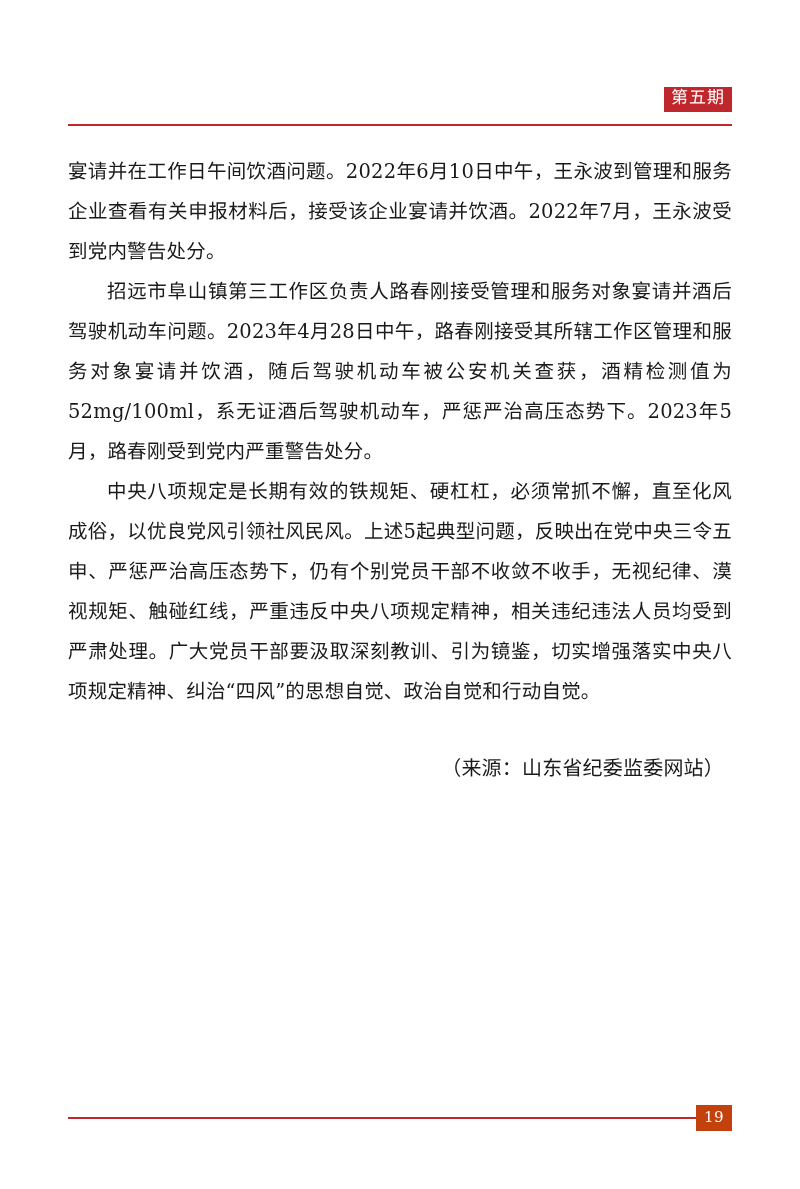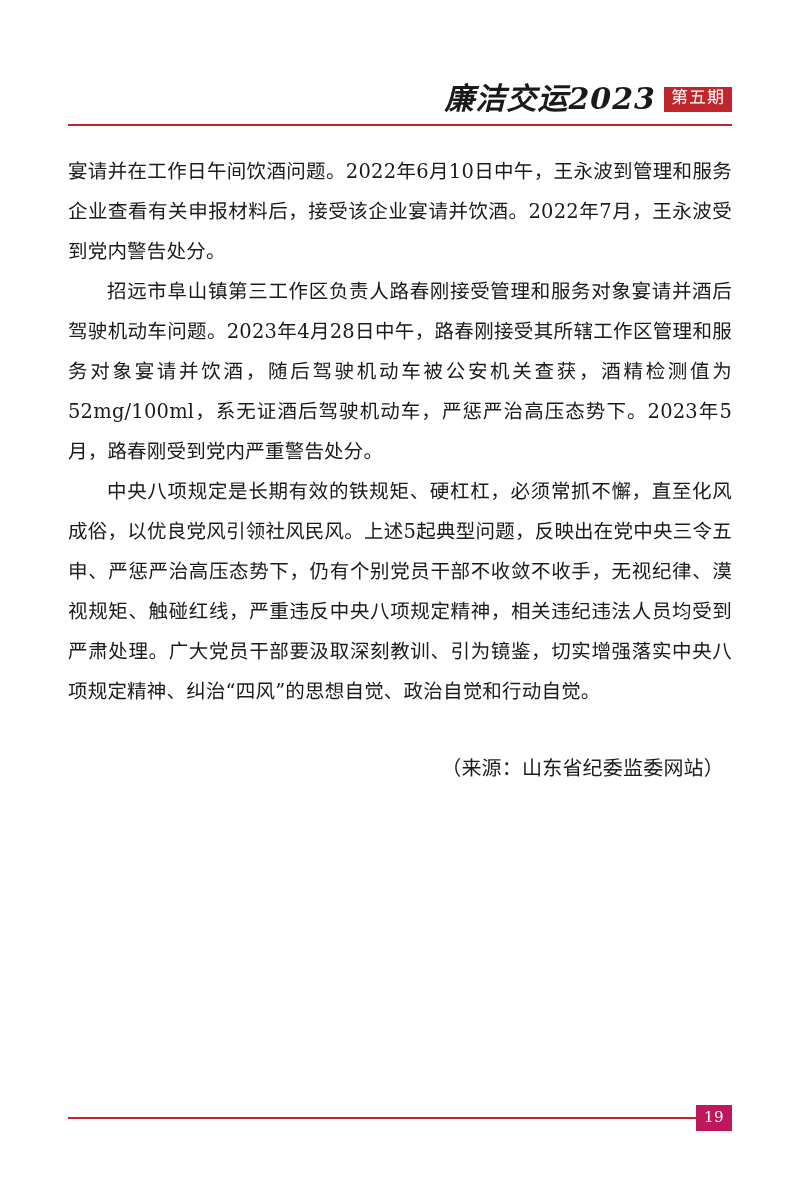--- a/index.html
+++ b/index.html
@@ -92,37 +92,36 @@
     bottom: 58px;
     display: flex;
     align-items: center;
   }
   .footer-rule {
     flex: 1 1 auto;
     border-top: 2px solid #c0272d;
     height: 0;
   }
   .page-number {
-    background: #be185d;
+    background: #c2410c;
     color: #ffffff;
     font-size: 15px;
     line-height: 1;
     padding: 5px 8px 6px 8px;
     margin-left: 0;
     letter-spacing: 0.5px;
   }
 </style>
 </head>
 <body>
 
 <div class="page">
 
   <div class="header">
     <div class="header-brand">
-      <span class="brand-title">廉洁交运2023</span>
       <span class="brand-issue">第五期</span>
     </div>
   </div>
   <div class="rule-top"></div>
 
   <div class="content">
     <p class="noindent">宴请并在工作日午间饮酒问题。2022年6月10日中午，王永波到管理和服务企业查看有关申报材料后，接受该企业宴请并饮酒。2022年7月，王永波受到党内警告处分。</p>
     <p>招远市阜山镇第三工作区负责人路春刚接受管理和服务对象宴请并酒后驾驶机动车问题。2023年4月28日中午，路春刚接受其所辖工作区管理和服务对象宴请并饮酒，随后驾驶机动车被公安机关查获，酒精检测值为52mg/100ml，系无证酒后驾驶机动车，严惩严治高压态势下。2023年5月，路春刚受到党内严重警告处分。</p>
     <p>中央八项规定是长期有效的铁规矩、硬杠杠，必须常抓不懈，直至化风成俗，以优良党风引领社风民风。上述5起典型问题，反映出在党中央三令五申、严惩严治高压态势下，仍有个别党员干部不收敛不收手，无视纪律、漠视规矩、触碰红线，严重违反中央八项规定精神，相关违纪违法人员均受到严肃处理。广大党员干部要汲取深刻教训、引为镜鉴，切实增强落实中央八项规定精神、纠治“四风”的思想自觉、政治自觉和行动自觉。</p>
     <div class="source-line">（来源：山东省纪委监委网站）</div>

